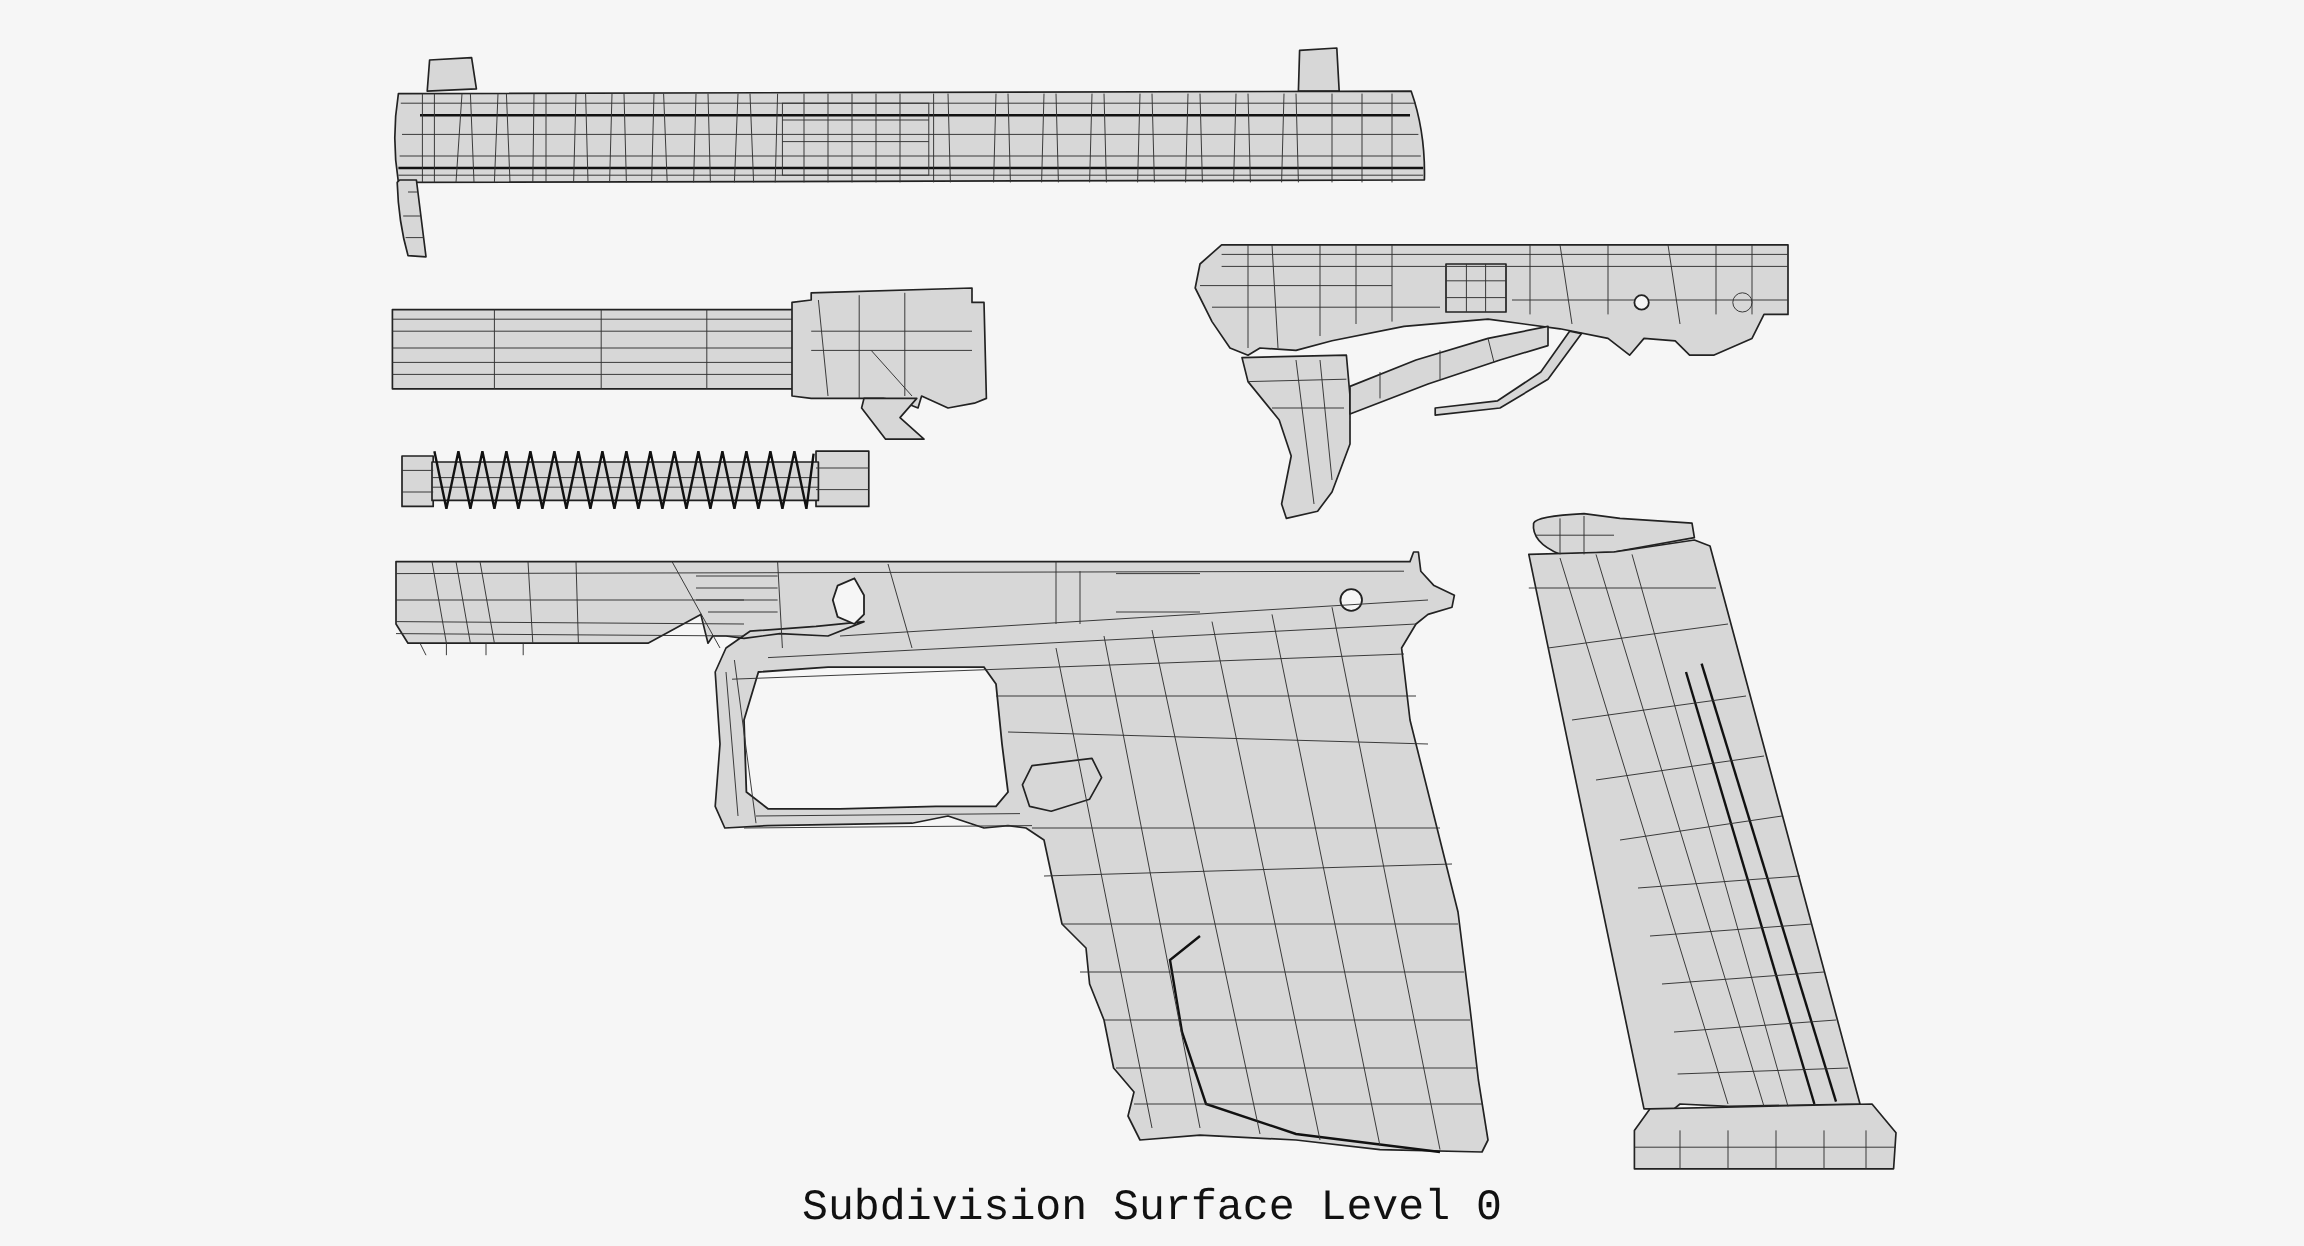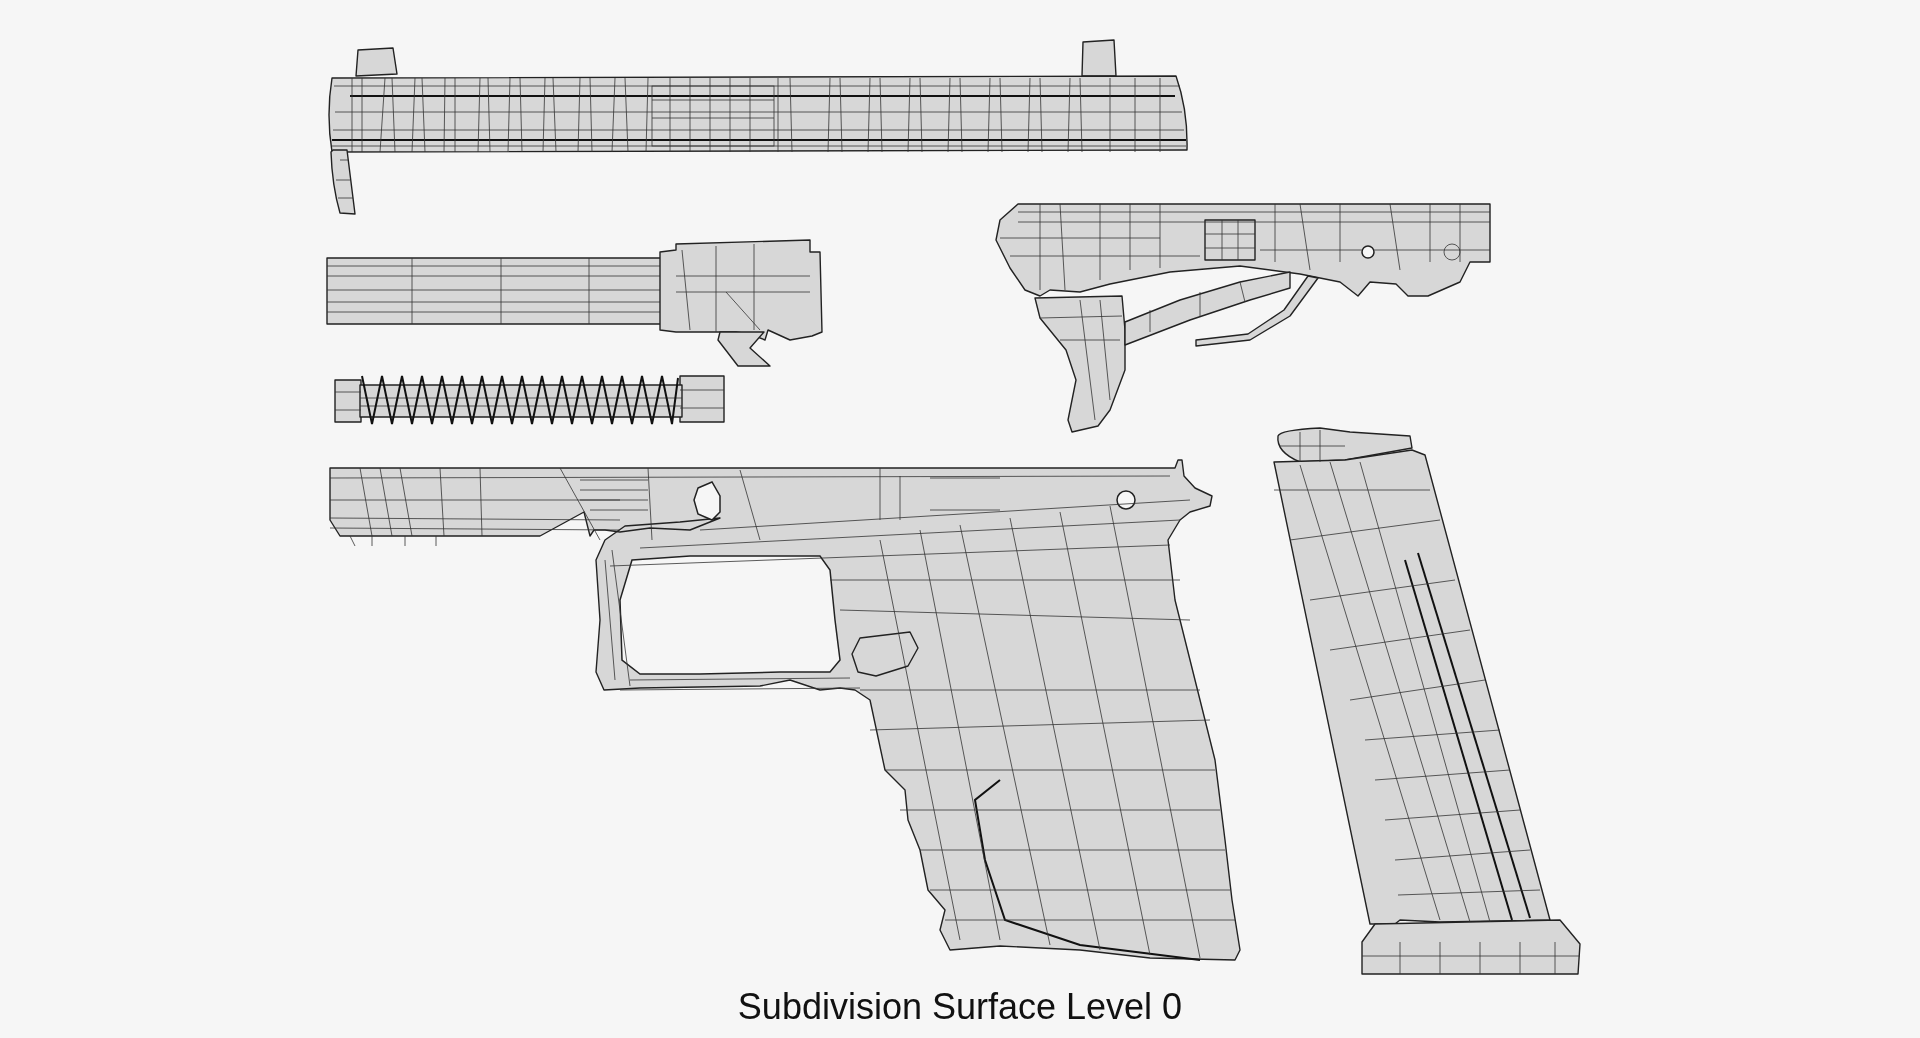--- a/index.html
+++ b/index.html
@@ -10,21 +10,21 @@
     font-family:"Liberation Sans", "DejaVu Sans", sans-serif;
   }
   #scene { position:absolute; left:0; top:0; width:1920px; height:1038px; }
   .part { fill:#d7d7d7; stroke:#222; stroke-width:1.4; stroke-linejoin:round; }
   .mesh { stroke:#333; stroke-width:0.8; fill:none; }
   .heavy { stroke:#111; stroke-width:2; fill:none; }
   .hole { fill:#f6f6f6; stroke:#222; stroke-width:1.5; }
   #caption {
     position:absolute; left:0; width:1920px; top:986px;
     text-align:center; font-size:36px; color:#111;
-    font-family:Liberation Sans, sans-serif;
+    font-family:Liberation Mono, monospace;
   }
 </style>
 </head>
 <body>
 
 <svg id="scene" viewBox="0 0 1920 1038" xmlns="http://www.w3.org/2000/svg">
 
   <g>
 
     <polygon class="part" points="358,50 393,48 397,74 356,76"></polygon>

